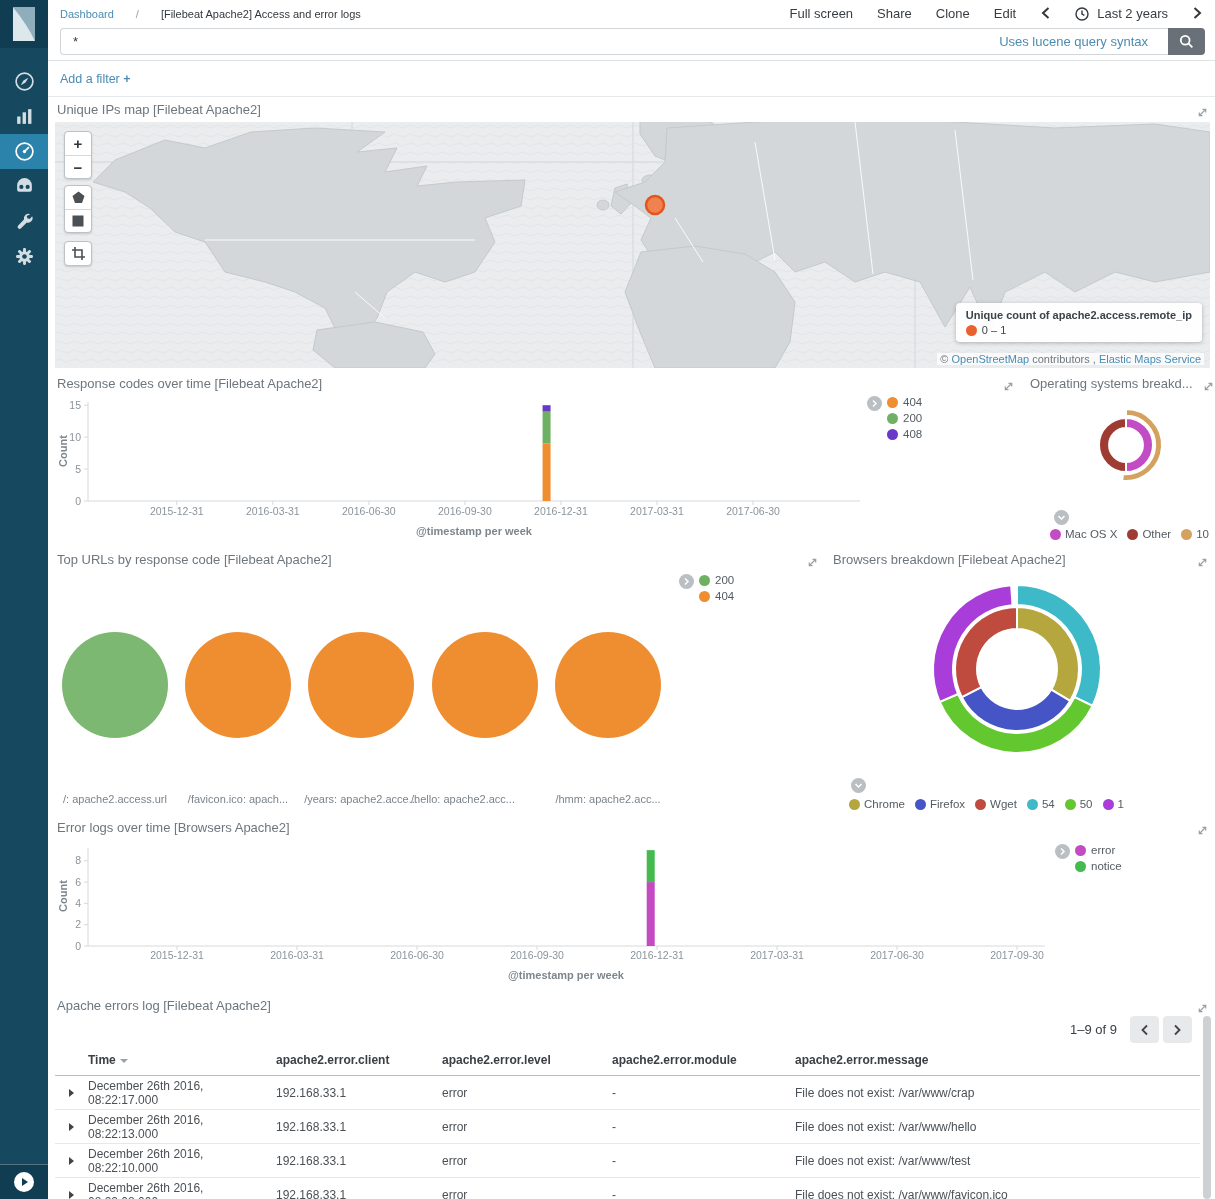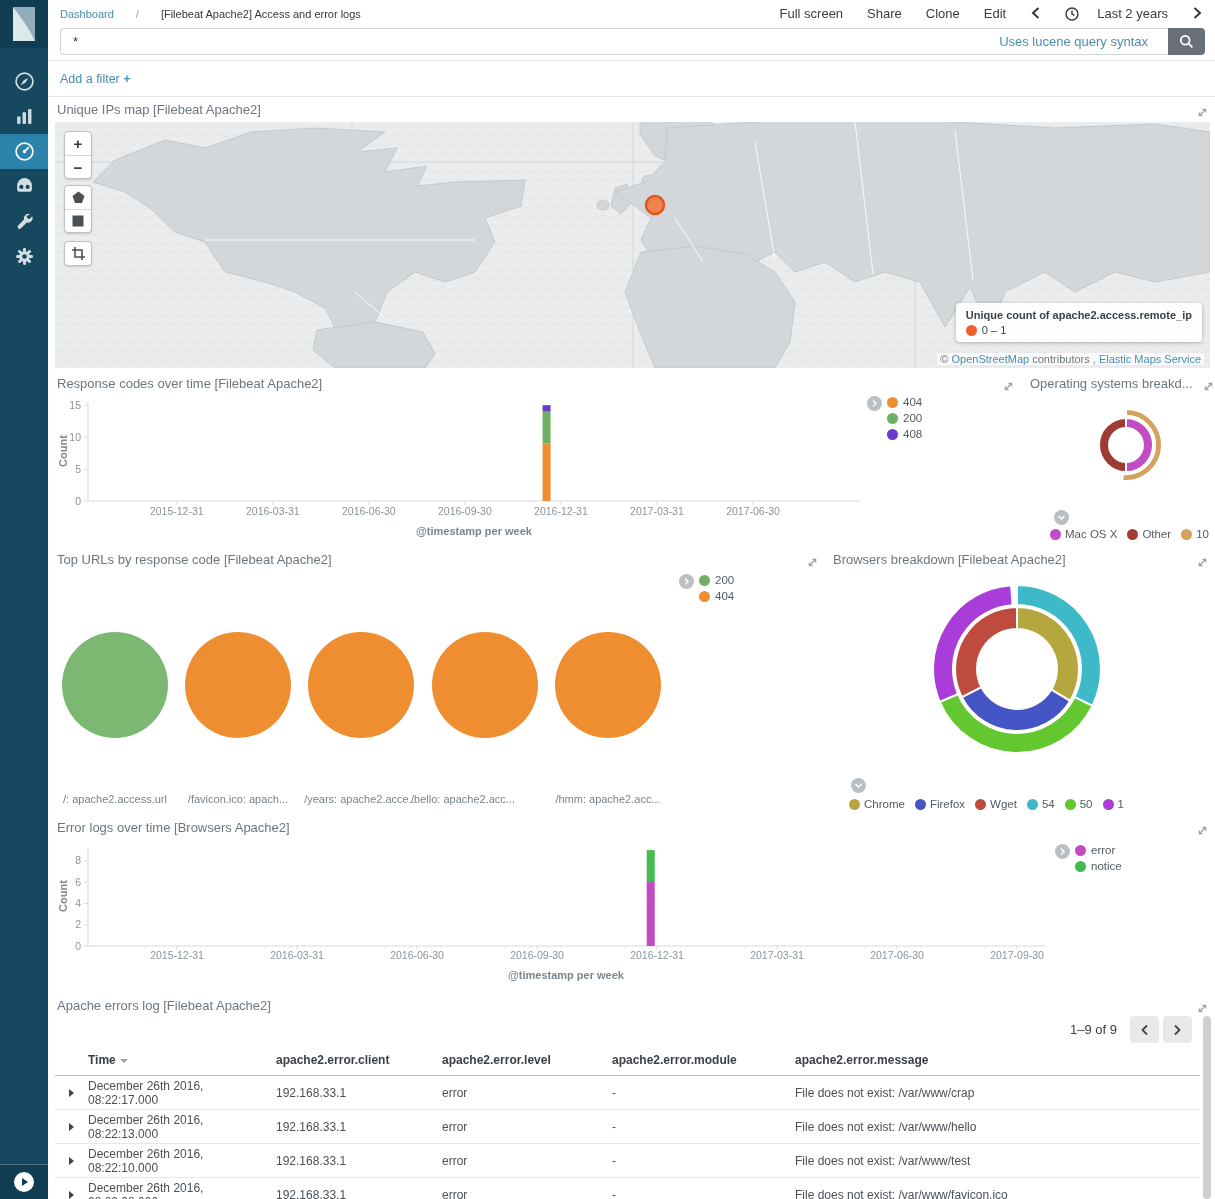--- a/index.html
+++ b/index.html
@@ -18,21 +18,21 @@
     border-top:1px solid rgba(255,255,255,.28);display:flex;align-items:center;justify-content:center;}
 
   
   .hdr-row1{left:48px;top:0;width:1167px;height:27px;display:flex;align-items:center;padding:0;box-sizing:border-box;}
   .crumb{margin-left:12px;font-size:11px;display:flex;gap:22px;align-items:center;}
   .crumb .root{color:#4a8db2;cursor:pointer;}
   .crumb .sep{color:#9aa2a8;}
   .crumb .cur{color:#33383d;}
   .hdr-links{margin-left:auto;display:flex;align-items:flex-start;gap:24px;margin-right:12px;font-size:13px;color:#383d43;}
   .hdr-link{cursor:pointer;}
-  .tp{display:flex;align-items:center;gap:18px;cursor:pointer;}
+  .tp{display:flex;align-items:center;gap:8px;cursor:pointer;}
   .chev-btn{cursor:pointer;display:flex;align-items:center;}
   .hdr-row2{left:48px;top:27px;width:1167px;height:34px;display:flex;align-items:center;
     border-bottom:1px solid #e0e3e5;box-sizing:border-box;}
   .qwrap{display:flex;flex:1;margin:0 10px 4px 12px;height:27px;}
   .qbox{flex:1;border:1px solid #d2d6d9;border-right:none;border-radius:4px 0 0 4px;background:#fff;
     display:flex;align-items:center;padding:0 10px;}
   .qbox input{border:none;outline:none;flex:1;font-size:13px;color:#33383d;font-family:"Liberation Sans",sans-serif;background:transparent;}
   .qhint{font-size:13px;color:#4a8db2;margin-right:10px;cursor:pointer;white-space:nowrap;}
   .qbtn{width:37px;border:none;border-radius:0 4px 4px 0;background:#697077;display:flex;align-items:center;justify-content:center;cursor:pointer;}
   .hdr-row3{left:48px;top:61px;width:1167px;height:36px;display:flex;align-items:center;

